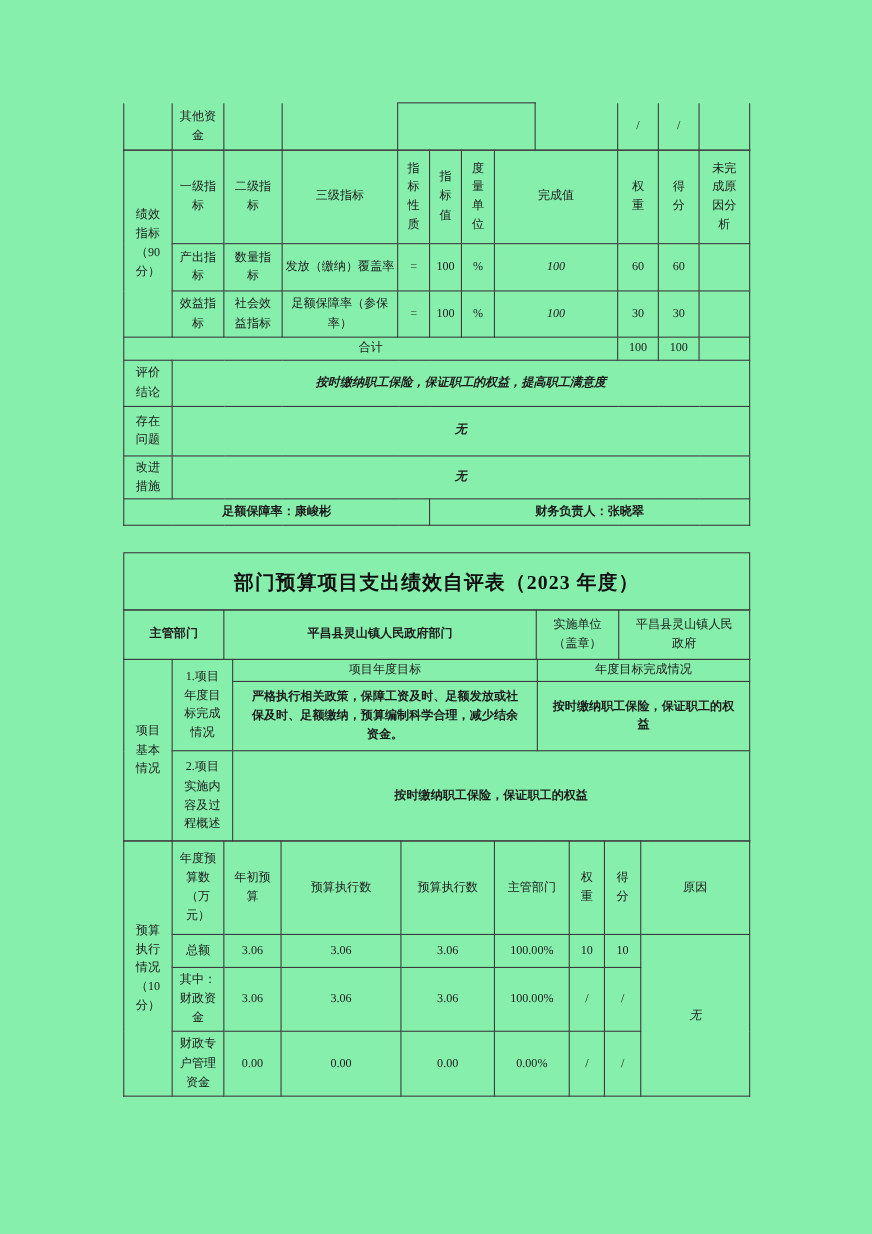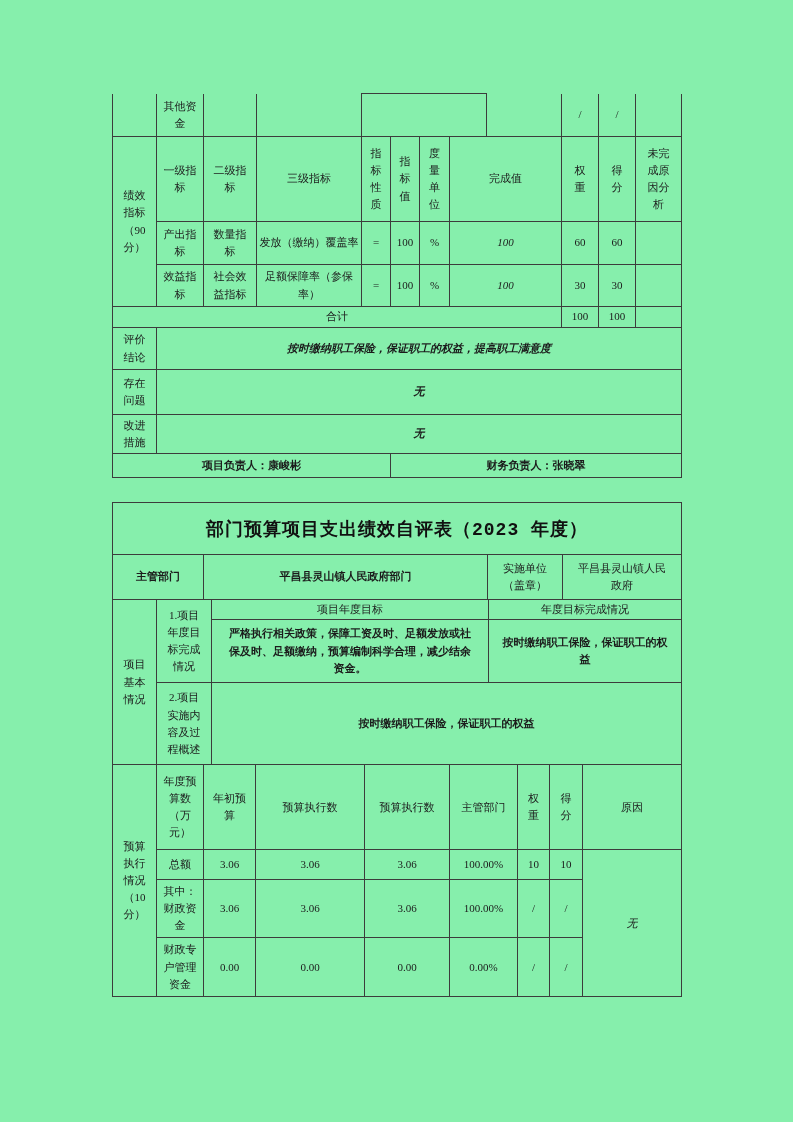--- a/index.html
+++ b/index.html
@@ -20,21 +20,21 @@
   }
   .carry td { border-top:none; }
   .carry td.boxed { border-top:1px solid #3c3c3c; }
   .stack { margin-top:-1px; }
   .lft { text-align:left; padding-left:8px; padding-right:6px;font-weight:bold; }
   .it { font-style:italic; }
   .vlab { vertical-align:middle; }
   .t2title {
     box-sizing:border-box; width:570px; height:53px; border:1px solid #3c3c3c;
     display:flex; align-items:center; justify-content:center;
-    font-family:Liberation Mono, monospace;
+    font-family:Liberation Serif, serif;
     font-weight:bold; font-size:18px; letter-spacing:1px; color:#111;
   }
   .pagenum {
     position:absolute; top:1027px; left:0; width:100%;
     text-align:center; font-size:11px; color:#222;
   }
 </style>
 </head>
 <body>
 
@@ -160,21 +160,21 @@
         <td>存在
 问题</td>
         <td colspan="10" class="lft it">无</td>
       </tr>
       <tr style="height:39px">
         <td>改进
 措施</td>
         <td colspan="10" class="lft it">无</td>
       </tr>
       <tr style="height:24px">
-        <td colspan="5" class="lft">项目负责人：康峻彬</td>
+        <td colspan="5" class="lft">足额保障率：康峻彬</td>
         <td colspan="6" class="lft">财务负责人：张晓翠</td>
       </tr>
     </tbody>
       </table>
   </div>
 
   <div class="abswrap" style="left:112px; top:502px;">
 
     <div class="t2title">部门预算项目支出绩效自评表（2023 年度）</div>
 

